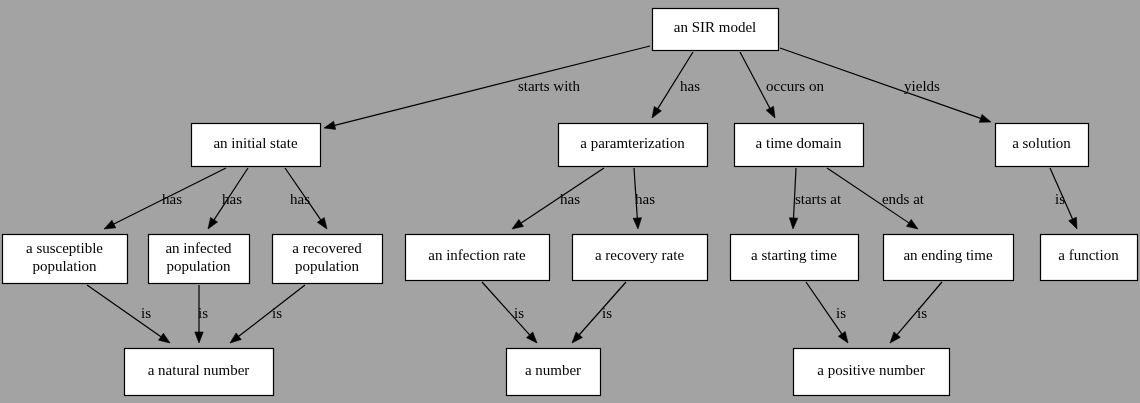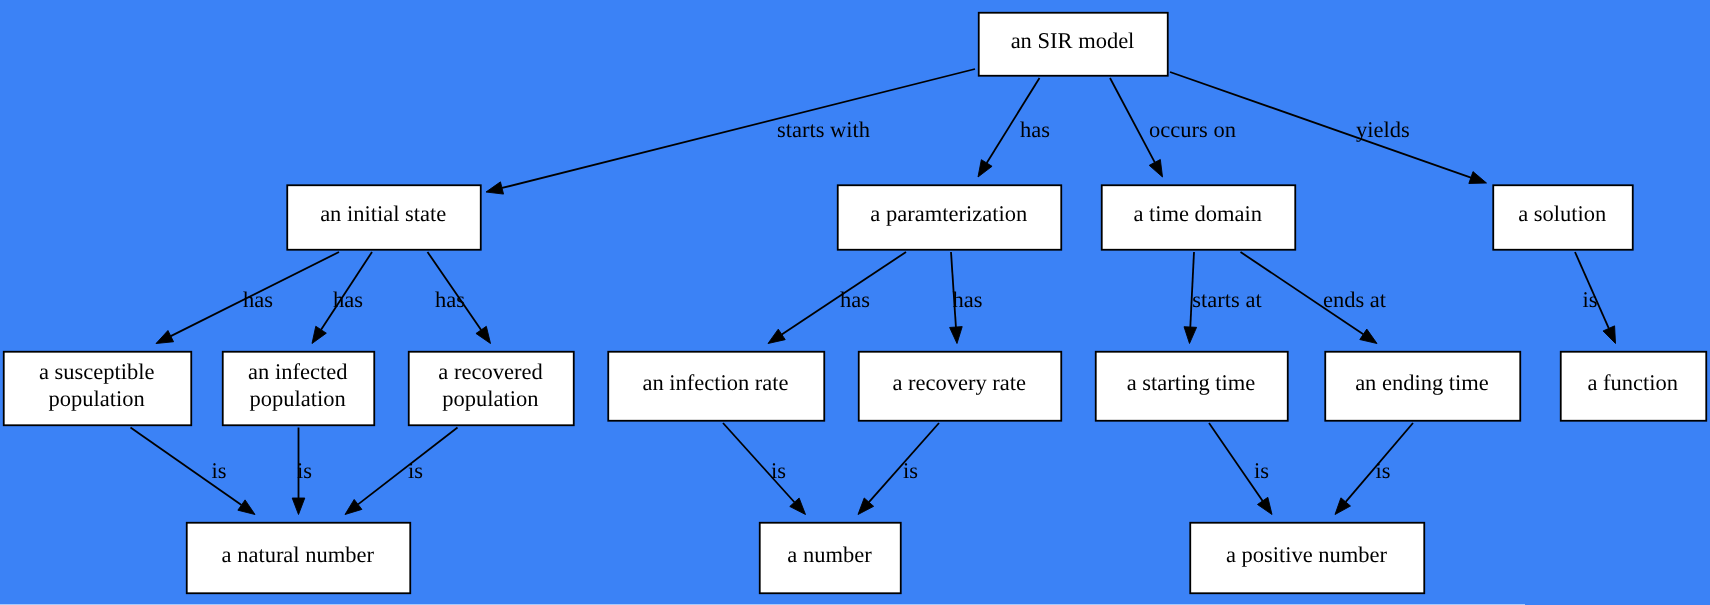--- a/index.html
+++ b/index.html
@@ -4,21 +4,21 @@
 <style>
   html, body {
     margin: 0;
     padding: 0;
     background: #ffffff;
   }
   #canvas {
     position: relative;
     width: 1140px;
     height: 403px;
-    background: #3b82f6;
+    background: #a3a3a3;
     overflow: hidden;
     font-family: "Liberation Serif", "DejaVu Serif", serif;
   }
   svg#graph {
     position: absolute;
     left: 0;
     top: 0;
     width: 1140px;
     height: 403px;
   }

